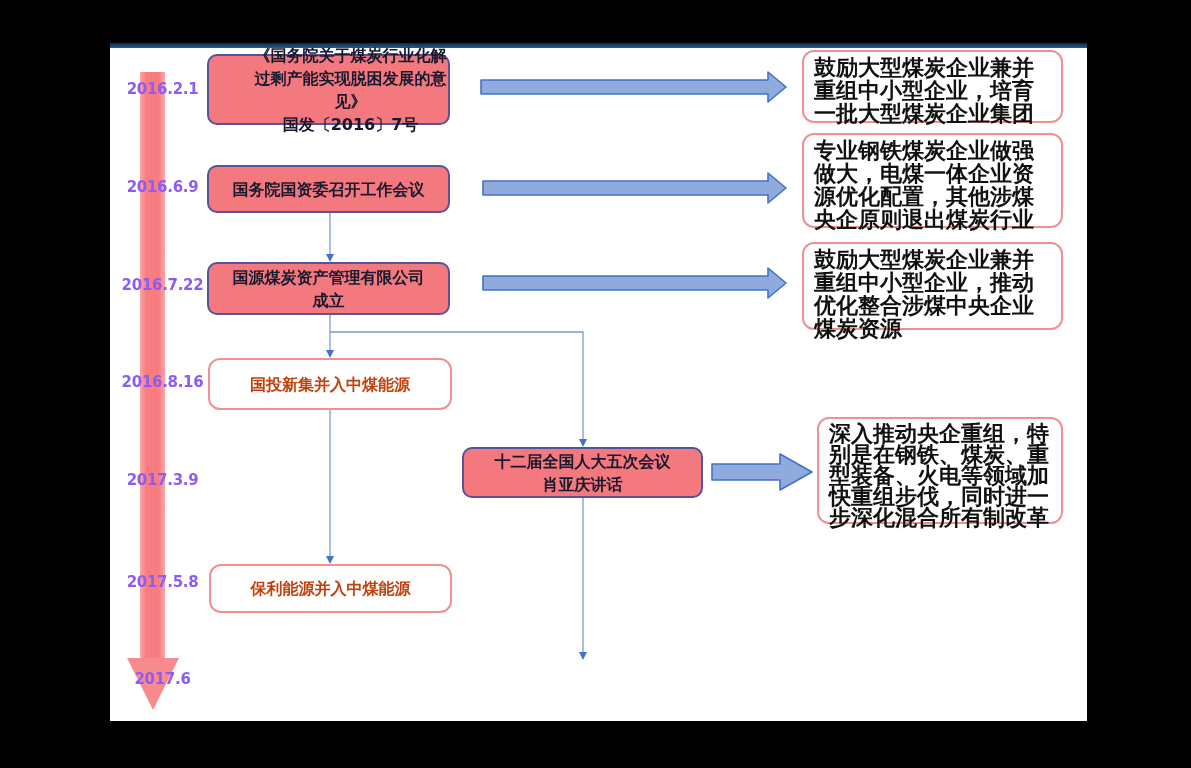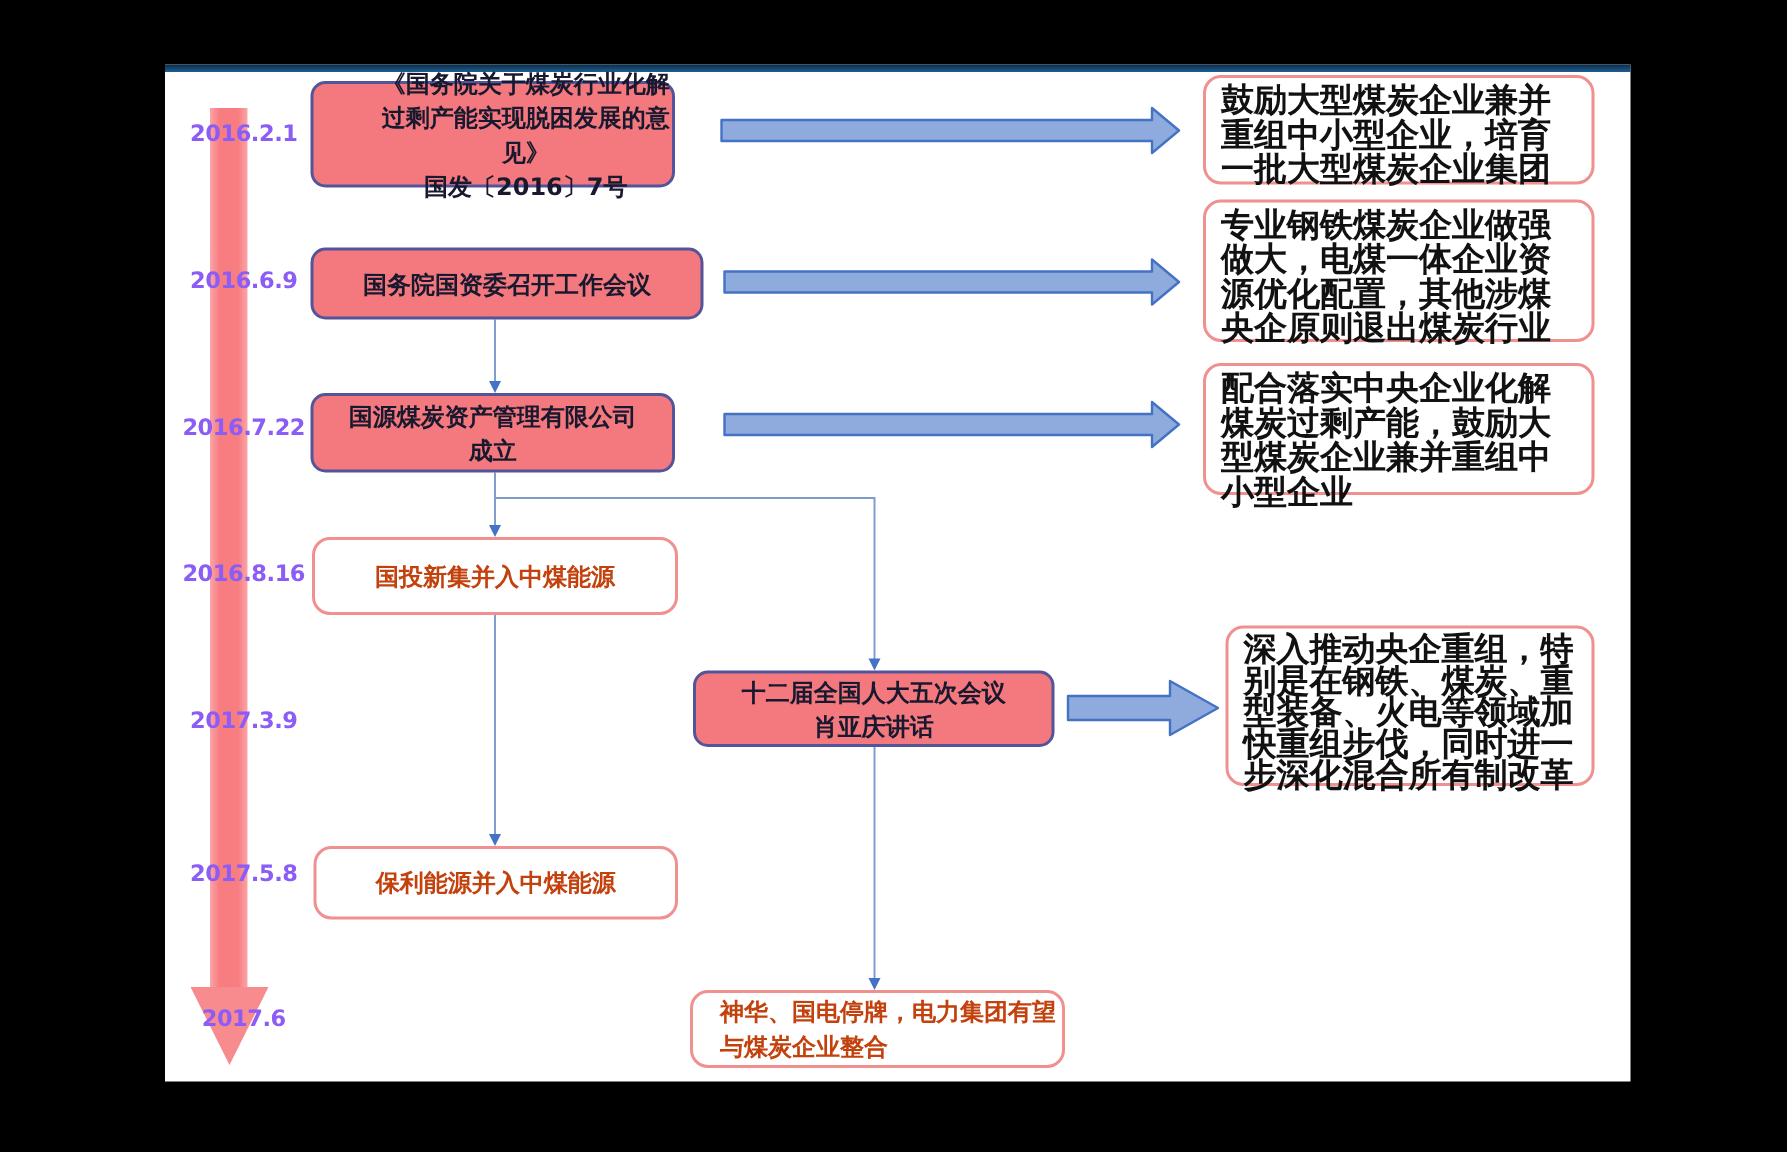--- a/index.html
+++ b/index.html
@@ -71,26 +71,25 @@
     <g fill="#8faadc" stroke="#4472c4" stroke-width="1.6" stroke-linejoin="round">
       <polygon points="371,37 658,37 658,29 676,44 658,59 658,51 371,51"></polygon>
       <polygon points="373,138 658,138 658,130 676,145 658,160 658,152 373,152"></polygon>
       <polygon points="373,233 658,233 658,225 676,240 658,255 658,247 373,247"></polygon>
       <polygon points="602,421 670,421 670,411 702,429 670,447 670,437 602,437"></polygon>
     </g>
   </svg>
 
   <div class="node pink" style="left:97px;  top:11px;  width:243px; height:71px;padding-left:44px;">《国务院关于煤炭行业化解过剩产能实现脱困发展的意见》
 国发〔2016〕7号</div>
-  <div class="node pink" style="left:97px;  top:122px; width:262px; height:48px;">国务院国资委召开工作会议</div>
+  <div class="node pink" style="left:97px;  top:122px; width:243px; height:48px;">国务院国资委召开工作会议</div>
   <div class="node pink" style="left:97px;  top:219px; width:243px; height:53px;">国源煤炭资产管理有限公司
 成立</div>
   <div class="node white" style="left:98px;  top:315px; width:244px; height:52px;">国投新集并入中煤能源</div>
   <div class="node pink" style="left:352px; top:404px; width:241px; height:51px;">十二届全国人大五次会议
 肖亚庆讲话</div>
   <div class="node white" style="left:99px;  top:521px; width:243px; height:49px;">保利能源并入中煤能源</div>
-  <div class="node white left-text" style="left:350px; top:617px; width:250px; height:52px;">神华、国电停牌，电力集团有望与煤炭企业整合</div>
 
   <div class="info" style="left:692px; top:7px;   width:261px; height:73px;">鼓励大型煤炭企业兼并重组中小型企业，培育一批大型煤炭企业集团</div>
   <div class="info" style="left:692px; top:90px;  width:261px; height:95px;">专业钢铁煤炭企业做强做大，电煤一体企业资源优化配置，其他涉煤央企原则退出煤炭行业</div>
-  <div class="info" style="left:692px; top:199px; width:261px; height:88px;">配合落实中央企业化解煤炭过剩产能，鼓励大型煤炭企业兼并重组中小型企业</div>
+  <div class="info" style="left:692px; top:199px; width:261px; height:88px;">鼓励大型煤炭企业兼并重组中小型企业，推动优化整合涉煤中央企业煤炭资源</div>
   <div class="info" style="left:707px; top:374px; width:246px; height:107px; line-height:21px;">深入推动央企重组，特别是在钢铁、煤炭、重型装备、火电等领域加快重组步伐，同时进一步深化混合所有制改革</div>
 </div>
 
 </body></html>

